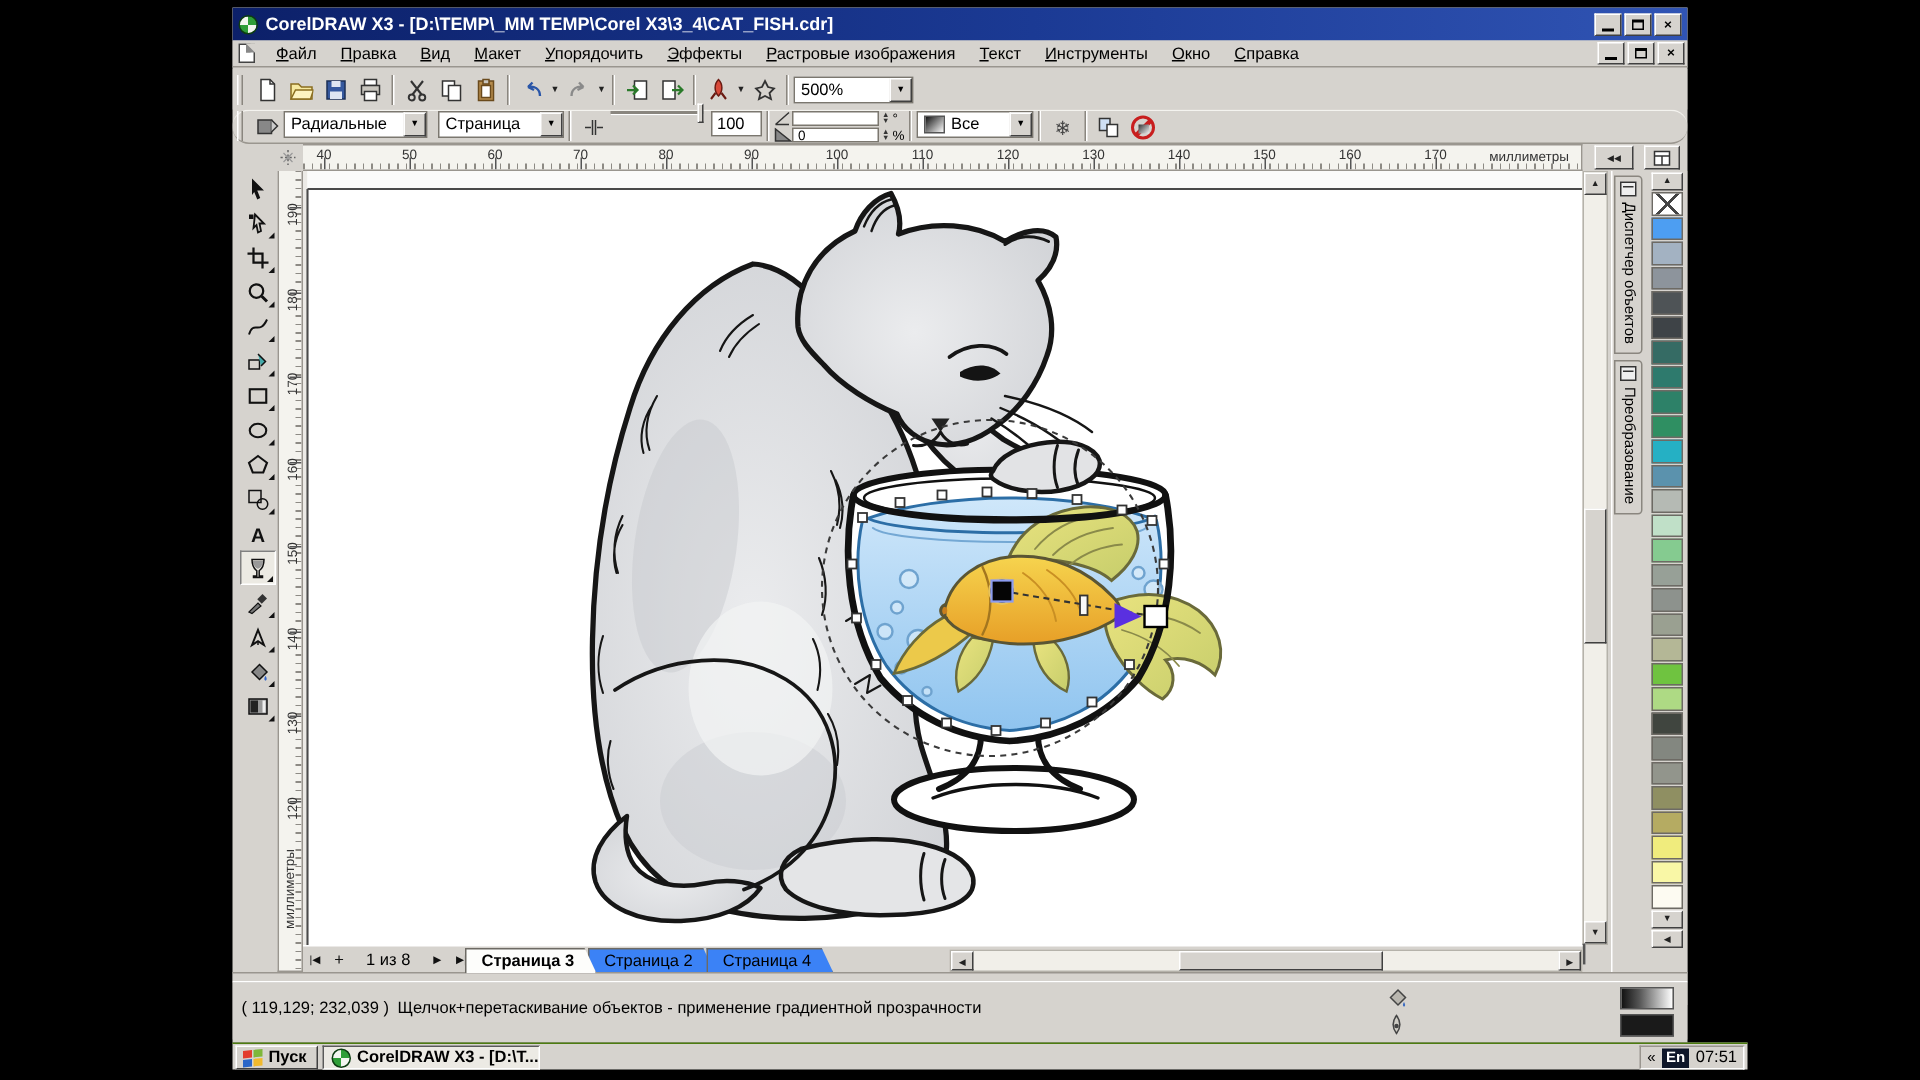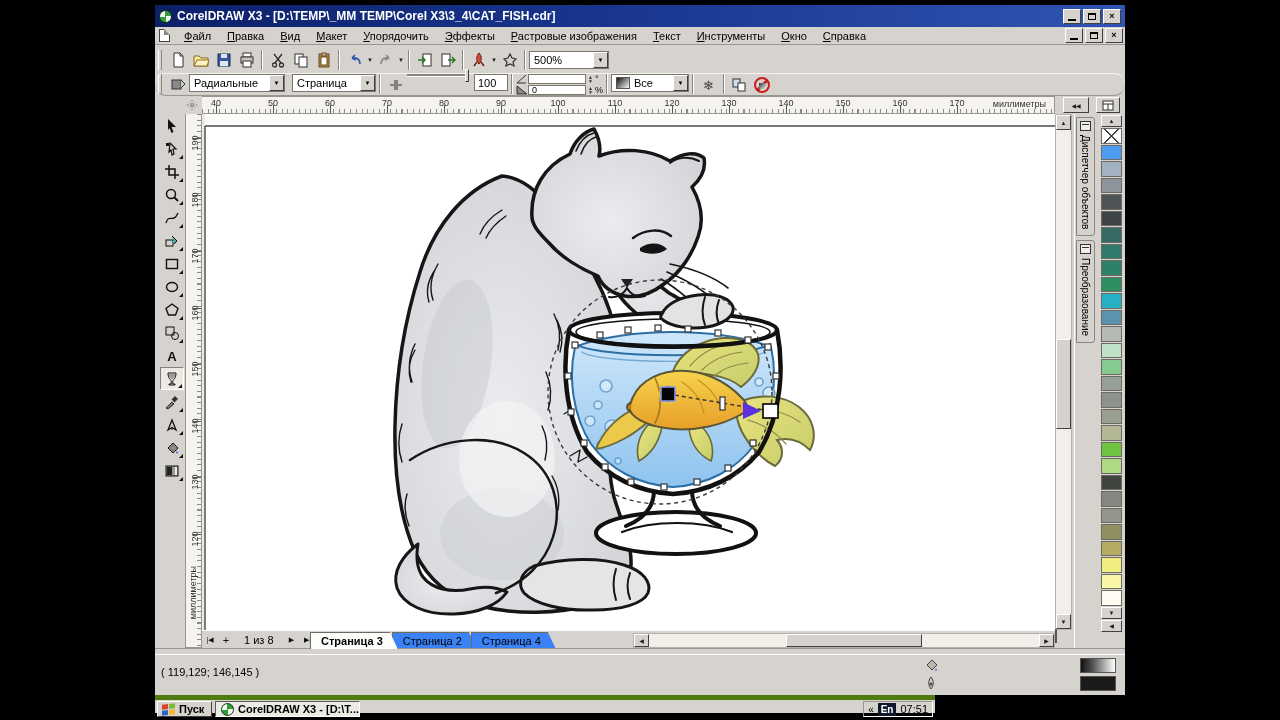--- a/index.html
+++ b/index.html
@@ -110,21 +110,21 @@
   .h-scroll .sb-btn{position:absolute;top:0;width:15px;height:13px;}
   .h-thumb{position:absolute;left:152px;top:0;width:136px;height:13px;background:#d6d3ce;border:1px solid;border-color:#fff #404040 #404040 #fff;}
   
   .statusbar{position:absolute;left:0;top:643px;width:970px;height:45px;background:#d6d3ce;border-top:1px solid #9a968f;}
   .statusbar .groove{position:absolute;left:0;top:5px;width:970px;height:1px;background:#9a968f;border-bottom:1px solid #fff;}
   .st-coords{position:absolute;left:6px;top:17px;}
   .st-msg{position:absolute;left:110px;top:17px;}
   .st-ico{position:absolute;width:16px;height:14px;}
   .st-swatch{position:absolute;width:36px;height:15px;border:1px solid #555;}
   
-  .taskbar{position:absolute;left:155px;top:695px;width:780px;height:18px;background:#d6d3ce;border-top:5px solid #4d7c0f;font-size:11px;}
+  .taskbar{position:absolute;left:155px;top:695px;width:1010px;height:18px;background:#d6d3ce;border-top:1px solid #4d7c0f;font-size:11px;}
   .start-btn{position:absolute;left:2px;top:1px;height:16px;padding:0 7px 0 4px;display:flex;align-items:center;gap:4px;
     background:#d6d3ce;border:1px solid;border-color:#fff #404040 #404040 #fff;font-weight:bold;}
   .winflag{width:13px;height:11px;display:grid;grid-template-columns:6px 6px;grid-template-rows:5px 5px;gap:1px;transform:skewY(-6deg);}
   .winflag i{display:block;}
   .task-btn{position:absolute;left:60px;top:1px;width:145px;height:16px;display:flex;align-items:center;gap:4px;padding:0 5px;
     background:#eceae4;border:1px solid;border-color:#5a5a5a #fff #fff #5a5a5a;font-weight:bold;overflow:hidden;white-space:nowrap;}
   .task-btn .app-icon{margin:0;}
   .tray{position:absolute;right:2px;top:1px;height:16px;display:flex;align-items:center;gap:4px;padding:0 4px;
     border:1px solid;border-color:#9a968f #fff #fff #9a968f;}
   .lang-badge{background:#0f172a;color:#fff;font-weight:bold;font-size:10px;padding:0 3px;height:13px;display:flex;align-items:center;}
@@ -729,21 +729,22 @@
         </span>
       <span class="h-thumb"></span>
       <span class="sb-btn" style="right:0;">
           <span>▶</span>
         </span>
     </span>
   </div>
 
   <div class="statusbar">
     <span class="groove"></span>
-    <span class="st-coords">( 119,129; 146,145 )</span>
+    <span class="st-coords">( 119,129; 232,039 )</span>
+    <span class="st-msg">Щелчок+перетаскивание объектов - применение градиентной прозрачности</span>
     <span class="st-ico" style="left:768px;top:10px;">
       <svg width="16" height="14">
           <path d="M4,6 L9,1 L14,6 L9,11 Z" fill="#b9b6af" stroke="#444"></path>
           <path d="M13,9 q1.5,2.5 0,3.2 q-1.5,-0.7 0,-3.2" fill="#3a6ac0"></path>
         </svg>
     </span>
     <span class="st-swatch" style="left:925px;top:9px;background:linear-gradient(90deg,#111 0%,#555 35%,#fff 100%);"></span>
     <span class="st-ico" style="left:768px;top:27px;">
       <svg width="16" height="14">
           <path d="M8,1 C11,5 11,9 8,13 C5,9 5,5 8,1 Z" fill="#cfccc5" stroke="#444"></path>

